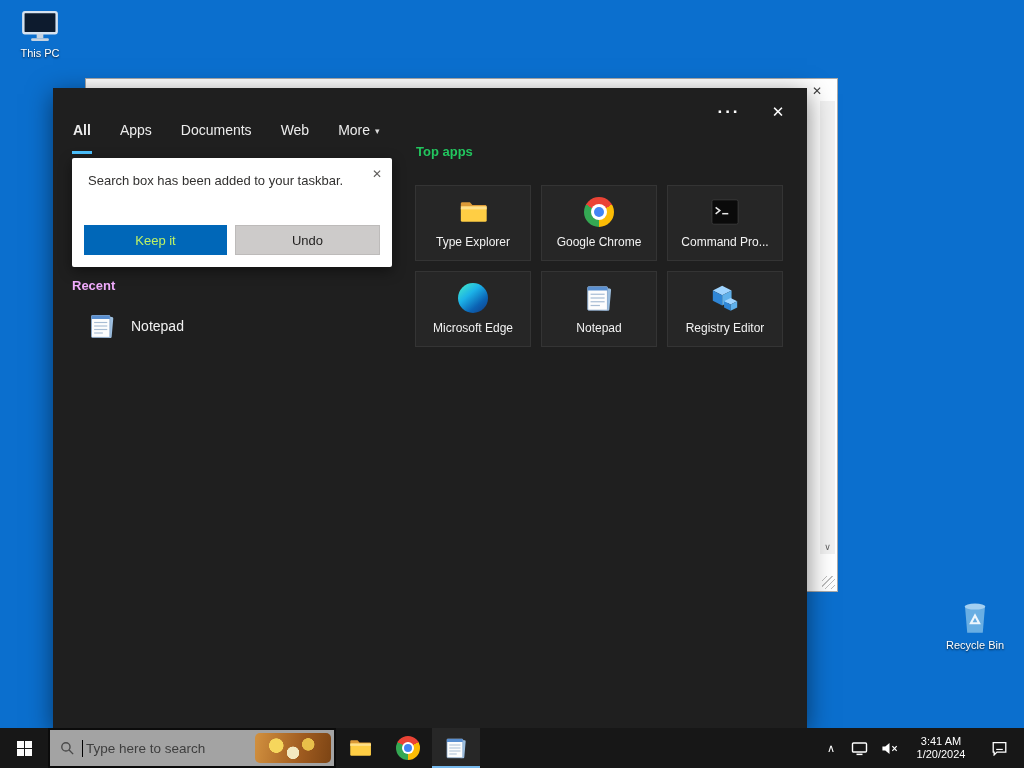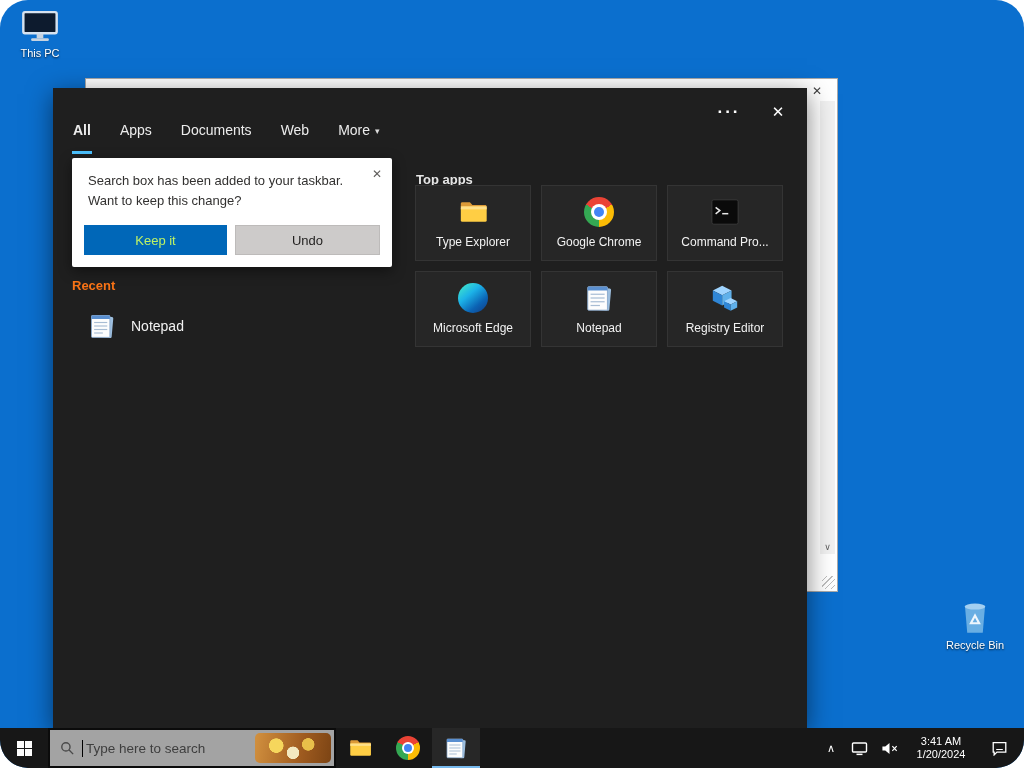--- a/index.html
+++ b/index.html
@@ -1,18 +1,18 @@
 <!DOCTYPE html>
 <html style="--desktop_bg: #0B6FCE; --panel_bg: #1F1F1F; --taskbar_bg: #171717; --accent: #0067B8; --tab_underline: #4CC2FF; --tile_bg: #262626; --taskbar_active: #76B9ED;"><head>
 <meta charset="utf-8">
 <style>
   * { box-sizing: border-box; margin: 0; padding: 0; }
   html,body { width:1024px; height:768px; }
   body { font-family:"Liberation Sans","DejaVu Sans",sans-serif; overflow:hidden; }
-  .screen { position:relative; width:1024px; height:768px; background:var(--desktop_bg,#0078D7); overflow:hidden;border-radius:28px; }
+  .screen { position:relative; width:1024px; height:768px; background:var(--desktop_bg,#0078D7); overflow:hidden; }
 
   
   .desktop-icon { position:absolute; width:78px; display:flex; flex-direction:column; align-items:center; gap:3px;
     color:#fff; font-size:11px; text-shadow:0 1px 2px rgba(0,0,0,.8); z-index:1; }
   #icon-this-pc { left:1px; top:8px; }
   #icon-recycle-bin { left:936px; top:596px; }
   .dicon { width:40px; height:36px; }
   .dicon-bin { width:36px; height:40px; }
 
   
@@ -42,27 +42,27 @@
     border-radius:2px; box-shadow:0 4px 14px rgba(0,0,0,.45); color:#323130; }
   .notify-text { padding:13px 16px 0; font-size:13px; line-height:20px; }
   .notify-close { position:absolute; top:9px; right:10px; color:#605e5c; font-size:12px; }
   .notify-buttons { position:absolute; left:12px; right:12px; bottom:12px; height:30px; display:flex; gap:8px; }
   .btn-keep { flex:1; background:var(--accent,#0067B8); color:#bef264; display:flex; align-items:center;
     justify-content:center; font-size:13px; }
   .btn-undo { flex:1; background:#cdcbca; color:#201f1e; display:flex; align-items:center;
     justify-content:center; font-size:13px; border:1px solid #bdbbba; }
 
   
-  .recent-header { position:absolute; left:19px; top:190px; font-size:13px; font-weight:600; color:#f97316; }
+  .recent-header { position:absolute; left:19px; top:190px; font-size:13px; font-weight:600; color:#f0abfc; }
   .recent-item { position:absolute; left:19px; top:218px; width:330px; height:40px; display:flex;
     align-items:center; gap:15px; padding-left:16px; font-size:14px; color:#f2f2f2; }
   .ricon { width:28px; height:28px; flex:none; }
 
   
-  .topapps-header { position:absolute; left:363px; top:84px; font-size:13px; font-weight:600; color:#e5e5e5; }
+  .topapps-header { position:absolute; left:363px; top:56px; font-size:13px; font-weight:600; color:#22c55e; }
   .tile { position:absolute; width:116px; height:76px; background:var(--tile_bg,#262626);
     border:1px solid #343434; display:flex; flex-direction:column; align-items:center;
     justify-content:center; gap:8px; }
   .tlabel { font-size:12px; color:#f2f2f2; max-width:108px; white-space:nowrap; overflow:hidden; }
   .ticon { width:30px; height:30px; flex:none; display:block; }
 
   
   .ic-chrome { position:relative; border-radius:50%;
     background:conic-gradient(from -60deg, #EA4335 0 120deg, #FBBC05 0 240deg, #34A853 0 360deg); }
   .ic-chrome::before { content:""; position:absolute; inset:23%; background:#fff; border-radius:50%; }
@@ -208,21 +208,20 @@
       </div>
     </div>
 
     <div class="panel-ellipsis">···</div>
     <div class="panel-close">✕</div>
 
     <div class="notify-card">
       <div class="notify-close">✕</div>
       <div class="notify-text">
         <div>Search box has been added to your taskbar.</div>
-        <div>Want to keep this change?</div>
       </div>
       <div class="notify-buttons">
         <div class="btn-keep">Keep it</div>
         <div class="btn-undo">Undo</div>
       </div>
     </div>
 
     <div class="recent-header">Recent</div>
     <div class="recent-item">
       <svg class="ricon">

